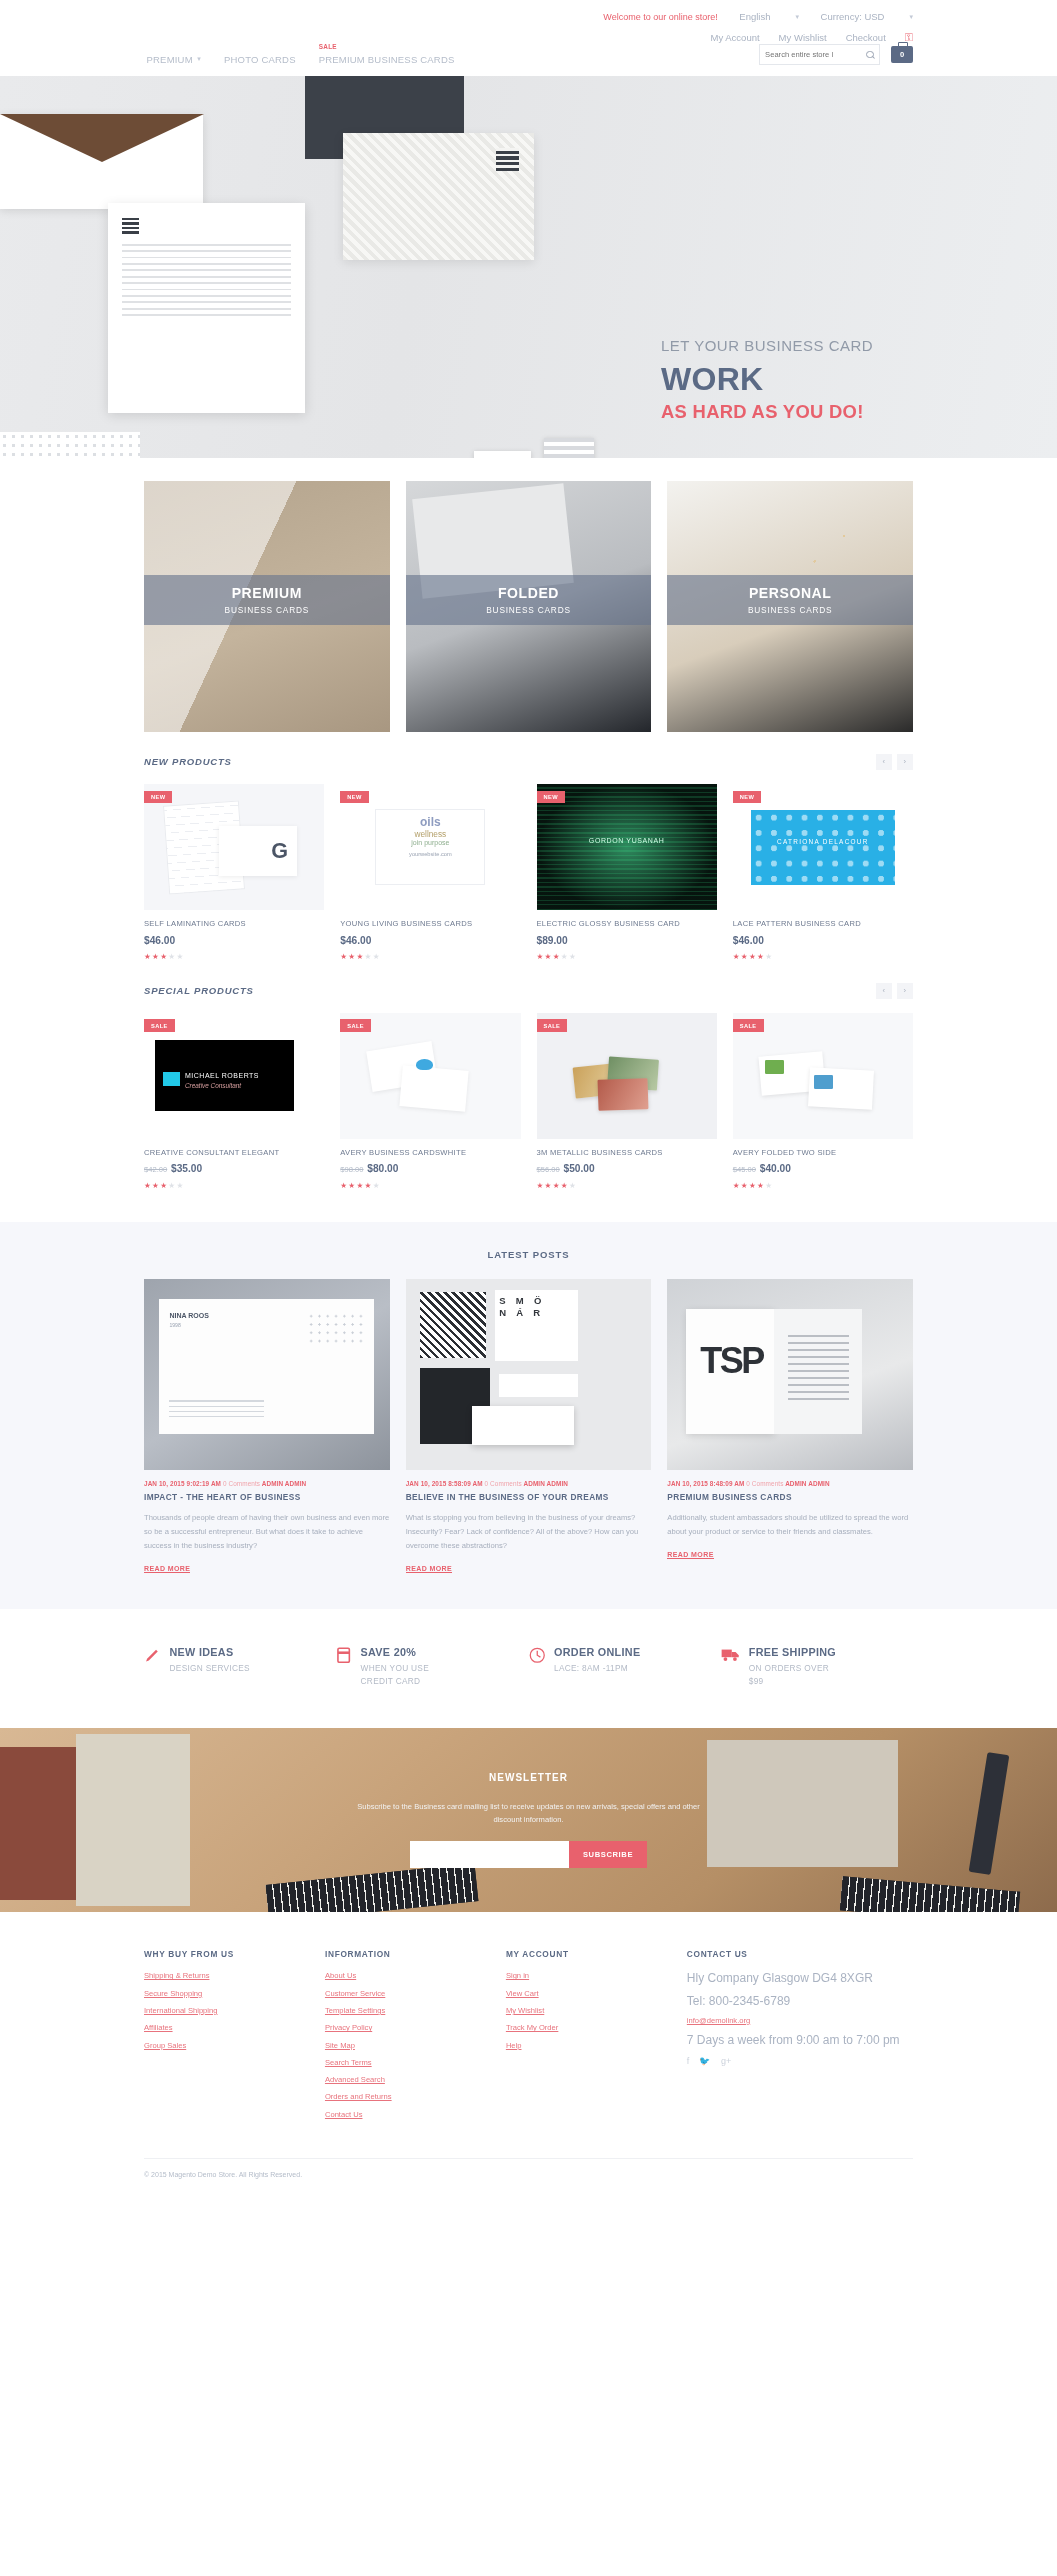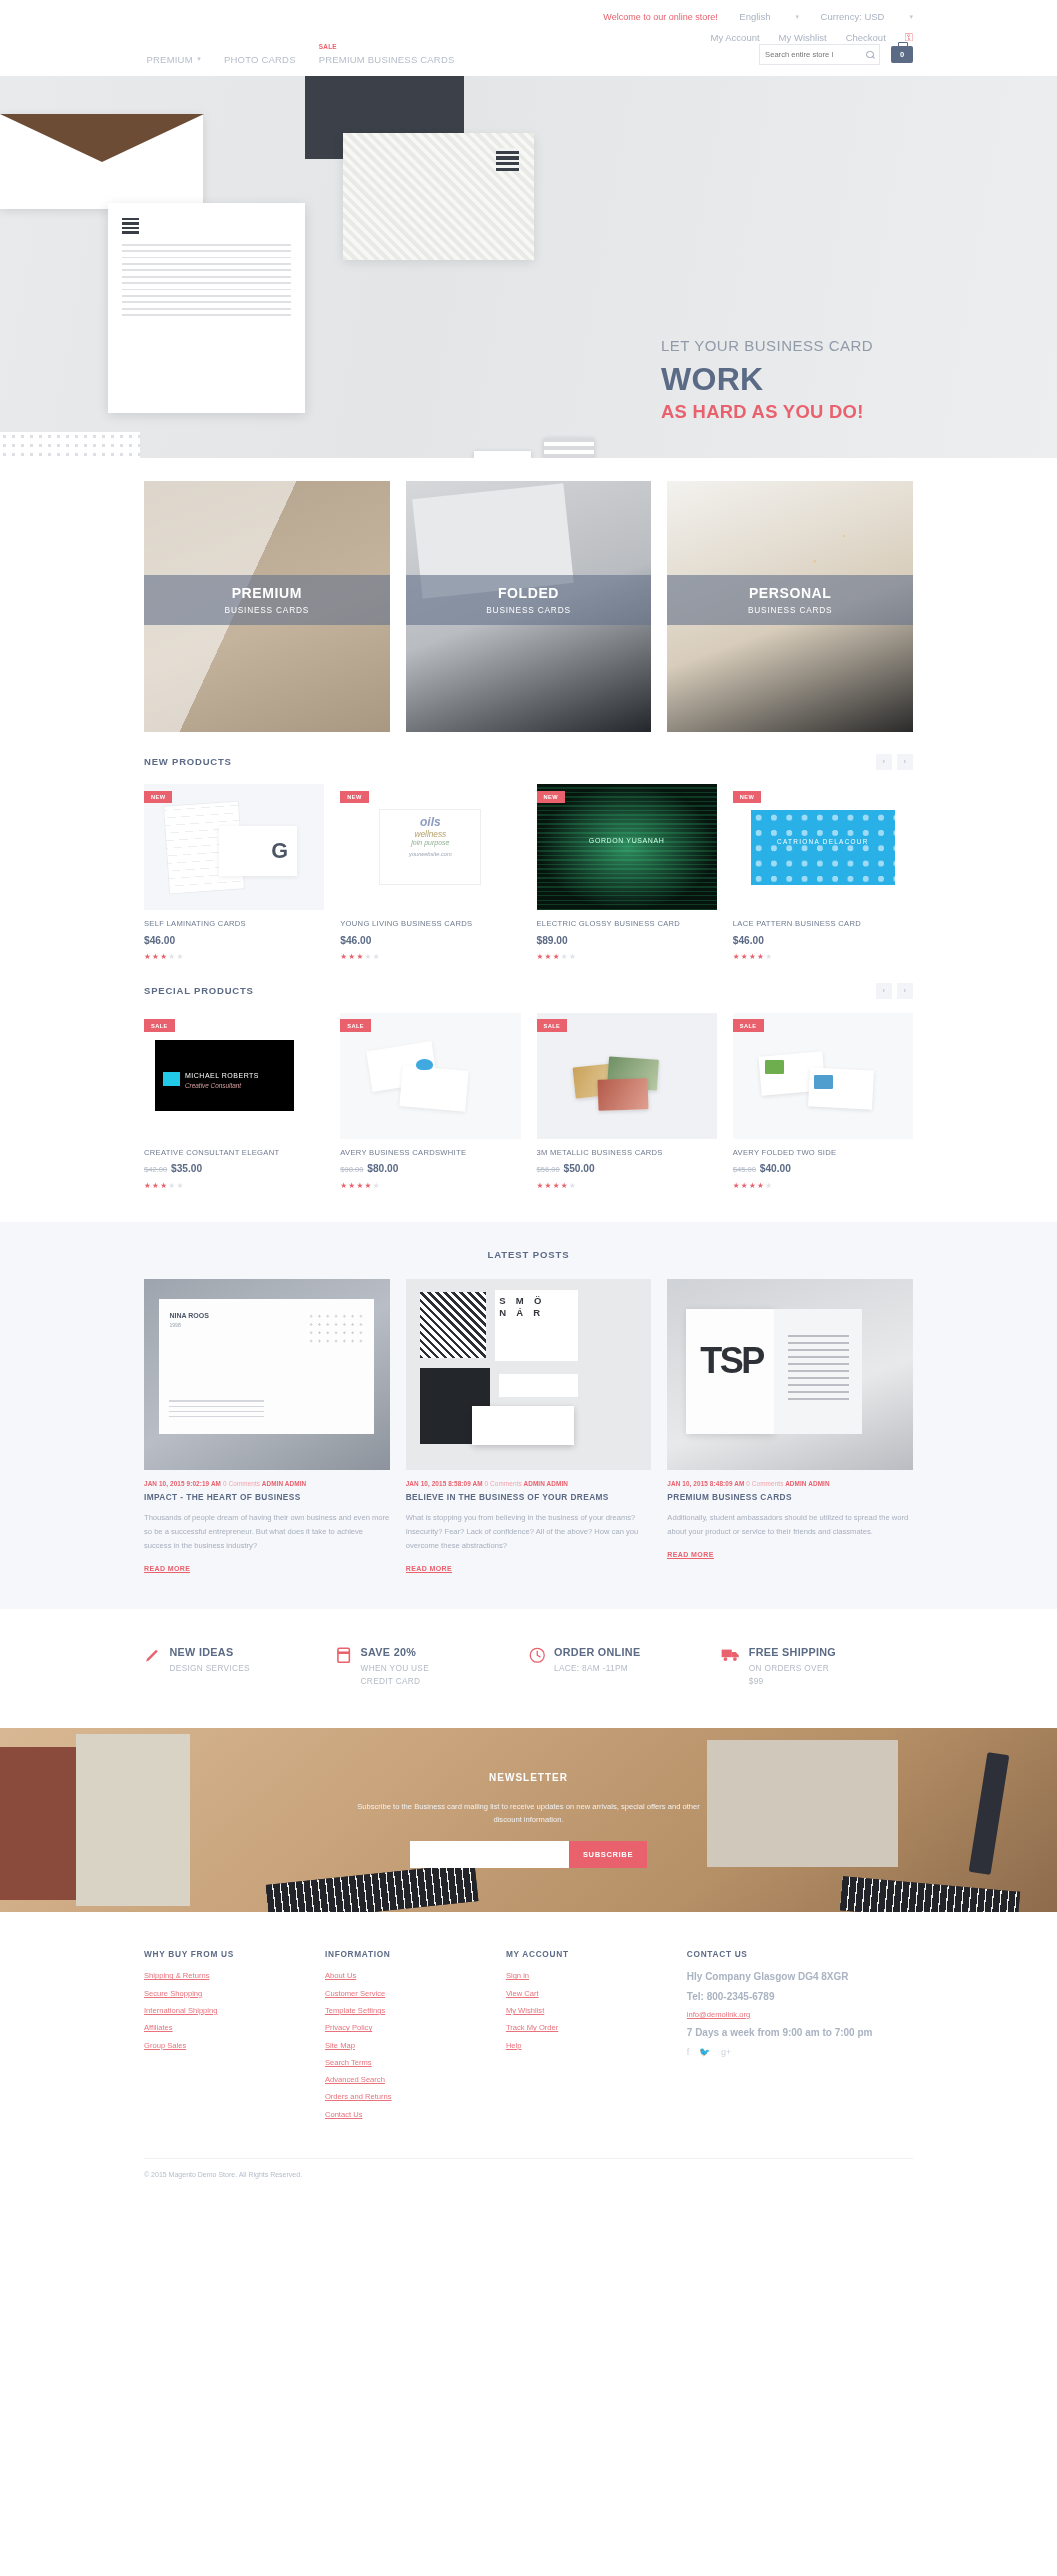--- a/index.html
+++ b/index.html
@@ -88,21 +88,21 @@
   .cat-t2 { font-size: 8.3px; letter-spacing: 0.8px; margin-top: 3.2px; }
   .cat-a .ov { position:absolute; inset:0; background:
       linear-gradient(115deg, rgba(255,255,255,.55) 0 42%, rgba(255,255,255,0) 42%); }
   .cat-b .ov { position:absolute; left:11.4px; top:10.2px; width:62%; height:40%; background:#e8e9ea; transform: rotate(-6deg); }
   .cat-c .ov { position:absolute; inset:0; background: radial-gradient(circle at 72% 22%, rgba(230,170,60,.35) 0 1.3px, transparent 1.3px) ,
       radial-gradient(circle at 60% 32%, rgba(230,170,60,.3) 0 1.3px, transparent 1.3px); }
 
   
   .sec { padding: 21.6px 0 0; }
   .sec-head { display: flex; align-items: center; justify-content: space-between; padding-bottom: 14px; }
-  .sec-title { font-size: 9.5px; font-weight: bold; color: #5b6a85; letter-spacing: 0.8px; }
+  .sec-title { font-size: 9.5px; font-weight: bold; color: #5b6a85; letter-spacing: 0.8px; font-style: italic; }
   .arrows { display: flex; gap: 4.5px; }
   .arw { width: 16.5px; height: 16.5px; background: #f3f4f7; color: #a9b1bf; font-size: 7.6px;
       display: flex; align-items: center; justify-content: center; cursor: pointer; }
 
   .grid4 { display: flex; gap: 16px; }
   .prod { flex: 1; }
   .prod-img { height: 126px; background: #f5f6f9; position: relative; display: flex; align-items: center; justify-content: center; overflow: hidden; }
   .ribbon { position: absolute; left: 0; top: 6.4px; background: #e8616d; color: #fff; font-size: 5.7px; font-weight: bold;
       letter-spacing: 0.4px; padding: 3.2px 7px; z-index: 3; }
   .ribbon.sale { background: #e8616d; }
@@ -113,21 +113,21 @@
   .stars b { color: #e8616d; font-weight: normal; }
 
   
   .card-art { position: absolute; inset: 0; }
   .ca1 { background: #f5f6f9; }
   .ca1 .c1 { position: absolute; left: 21.6px; top: 19px; width: 76px; height: 89px; background: #fff; border: 0.6px solid #e9ebef; transform: rotate(-4deg);
       background-image: repeating-linear-gradient(0deg,transparent 0 7px,#eceef2 7px 7.6px); }
   .ca1 .c2 { position: absolute; left: 75px; top: 42px; width: 78px; height: 50px; background: #fff; box-shadow: 0 1.3px 5.1px rgba(0,0,0,.08); }
   .ca1 .c2::after { content: "G"; position: absolute; right: 9px; top: 11.4px; font-size: 21.6px; font-weight: bold; color: #4b5566; }
   .ca2 { background: #fff; display: flex; align-items: center; justify-content: center; }
-  .ca2 .bx { width: 102px; height: 76px; background: #fff; border: 0.6px solid #eceef2; position: relative; overflow: hidden; text-align: center; padding-top: 5.1px; font-style: italic; }
+  .ca2 .bx { width: 110px; height: 76px; background: #fff; border: 0.6px solid #eceef2; position: relative; overflow: hidden; text-align: center; padding-top: 5.1px; }
   .ca2 .w1 { font-size: 12px; color: #8e9cc0; font-weight: bold; }
   .ca2 .w2 { font-size: 8.3px; color: #b4a06a; }
   .ca2 .w3 { font-size: 7px; color: #8faf8f; }
   .ca2 .w4 { font-size: 5.7px; color: #9aa3b2; margin-top: 5.1px; }
   .ca3 { background: #0d1512; }
   .ca3 .glow { position: absolute; inset: 0; background:
       repeating-linear-gradient(0deg, rgba(60,255,150,.16) 0 1.3px, transparent 1.3px 4.5px),
       radial-gradient(ellipse at 50% 50%, rgba(80,255,170,.5) 0%, rgba(6,20,14,.95) 70%); }
   .ca3 .nm { position: absolute; left: 50%; top: 44%; transform: translate(-50%,-50%); color: #cfffe6; font-size: 7px; letter-spacing: 0.6px; text-align: center; }
   .ca4 { background: #fff; }
@@ -217,21 +217,21 @@
   .news-btn { height: 27px; background: #e8616d; color: #fff; border: 0; padding: 0 14px; font-size: 7.6px; font-weight: bold;
       letter-spacing: 0.6px; cursor: pointer; font-family: "Liberation Sans", sans-serif; }
 
   
   .footer { padding: 37px 0 12.7px; }
   .fcols { display: flex; }
   .fcol { flex: 1; }
   .fcol:nth-child(4) { flex: 1.25; }
   .fh { font-size: 8.3px; font-weight: bold; color: #5b6a85; letter-spacing: 0.7px; margin-bottom: 12.7px; }
   .fl { display: block; font-size: 7.6px; color: #e8737d; text-decoration: underline; margin-bottom: 8.3px; }
-  .ftxt { font-size: 10px; color: #aab3c2; margin-bottom: 8.3px; font-weight: bold; }
+  .ftxt { font-size: 12px; color: #aab3c2; margin-bottom: 8.3px; }
   .fmail { font-size: 7.6px; color: #e8737d; text-decoration: underline; margin-bottom: 8.3px; display: block; }
   .socials { display: flex; gap: 10.2px; margin-top: 7.6px; color: #ccd2dc; font-size: 9px; }
   .copy { border-top: 0.6px solid #eef0f3; margin-top: 30.5px; padding-top: 12.7px; font-size: 7px; color: #b4bcc9; }
 </style>
 </head>
 <body>
 
 <div class="topbar">
   <div class="wrap">
     <div class="topbar-inner">

